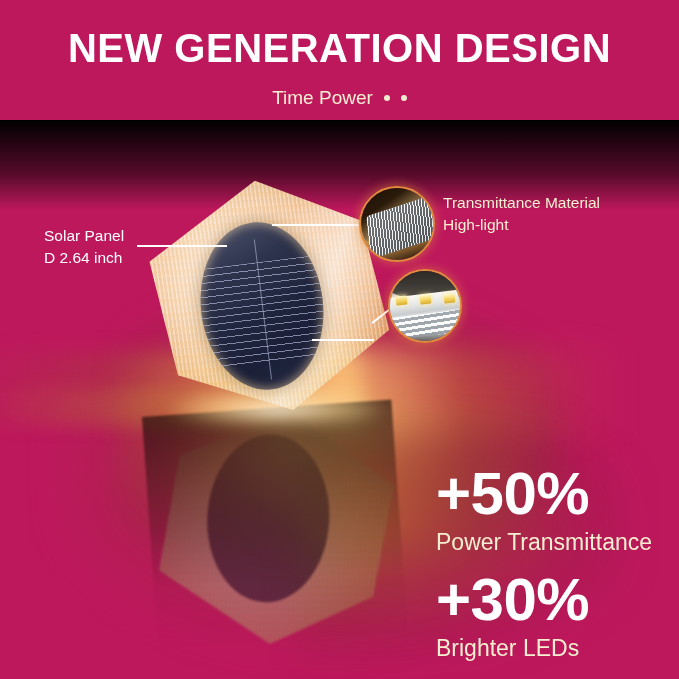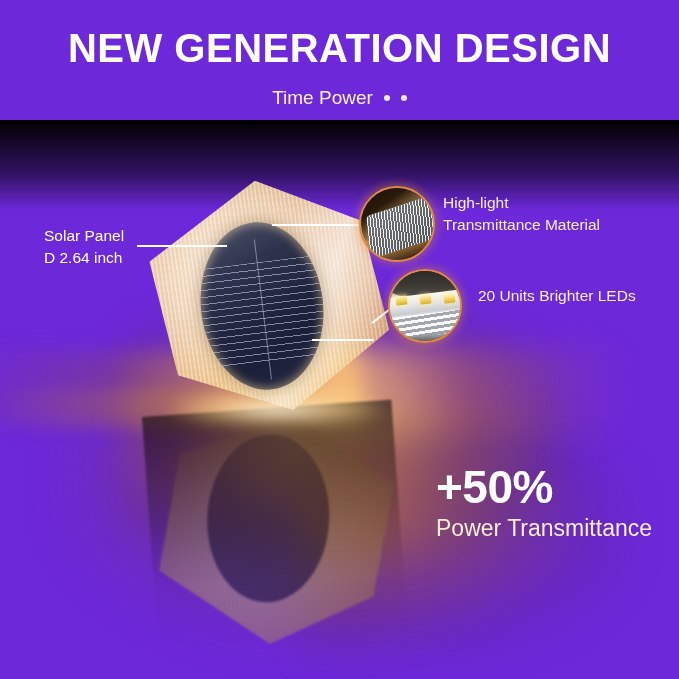--- a/index.html
+++ b/index.html
@@ -2,21 +2,21 @@
 <html><head>
 <meta charset="utf-8">
 <style>
   * { margin:0; padding:0; box-sizing:border-box; }
   html,body { background:#000; }
   body {
     width:679px; height:679px;
     font-family:"Liberation Sans", sans-serif;
     overflow:hidden; position:relative;
   }
-  #stage { position:absolute; inset:0; background:#6d28d9; overflow:hidden; }
+  #stage { position:absolute; inset:0; background:#be185d; overflow:hidden; }
 
   
   .glow { position:absolute; pointer-events:none; }
   .glow-core {
     left:120px; top:300px; width:440px; height:260px;
     background:radial-gradient(ellipse at 45% 50%, rgba(255,205,125,0.92) 0%, rgba(247,175,85,0.55) 22%, rgba(176,107,40,0.30) 45%, rgba(90,52,18,0.12) 68%, rgba(0,0,0,0) 82%);
     filter:blur(14px);
   }
   .beam-left {
     left:-60px; top:352px; width:420px; height:70px;
@@ -227,21 +227,21 @@
 
   
   .callout { position:absolute; color:#f6eed0; font-size:15.5px; line-height:1.42; }
   .callout-solar { left:44px; top:225px; color:#ffffff; font-size:15.5px; }
   .callout-material { left:443px; top:192px; }
   .callout-leds { left:478px; top:285px; }
 
   
   .stat { position:absolute; }
   .stat-num {
-    color:#ffffff; font-size:46px; font-weight:bold; letter-spacing:-0.5px;
+    color:#ffffff; font-size:60px; font-weight:bold; letter-spacing:-0.5px;
     line-height:1.0;
   }
   .stat-label { color:#f6eed0; font-size:23px; line-height:1.25; margin-top:4px; }
   .stat-1 { left:436px; top:464px; }
   .stat-2 { left:436px; top:570px; }
 </style>
 </head>
 <body>
 
 <div id="stage">
@@ -301,26 +301,27 @@
     <div class="led-chip c3"></div>
     <div class="led-bars"></div>
   </div>
 
   <div class="callout callout-solar">
     <div>Solar Panel</div>
     <div>D 2.64 inch</div>
   </div>
 
   <div class="callout callout-material">
+    <div>Transmittance Material</div>
     <div>High-light</div>
-    <div>Transmittance Material</div>
-  </div>
-
-  <div class="callout callout-leds">
-    <div>20 Units Brighter LEDs</div>
-  </div>
+  </div>
+
 
   <div class="stat stat-1">
     <div class="stat-num">+50%</div>
     <div class="stat-label">Power Transmittance</div>
   </div>
+  <div class="stat stat-2">
+    <div class="stat-num">+30%</div>
+    <div class="stat-label">Brighter LEDs</div>
+  </div>
 
 </div>
 
 </body></html>

